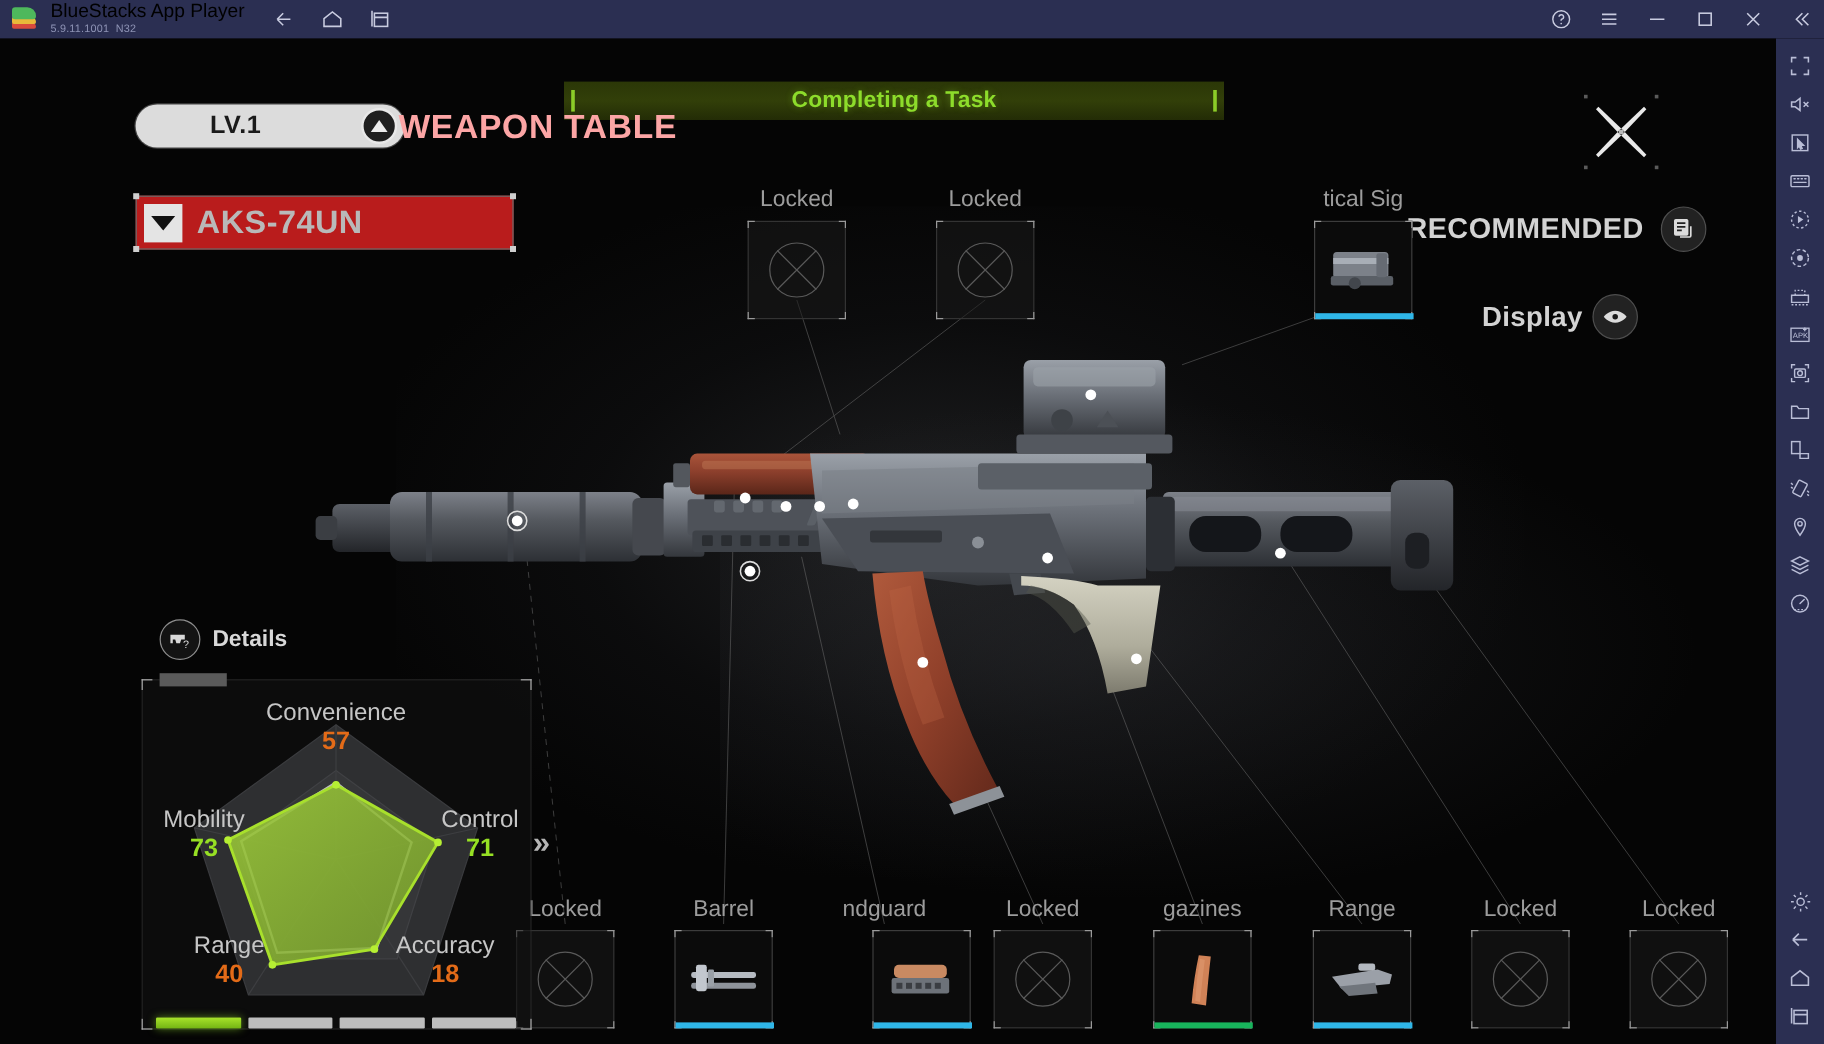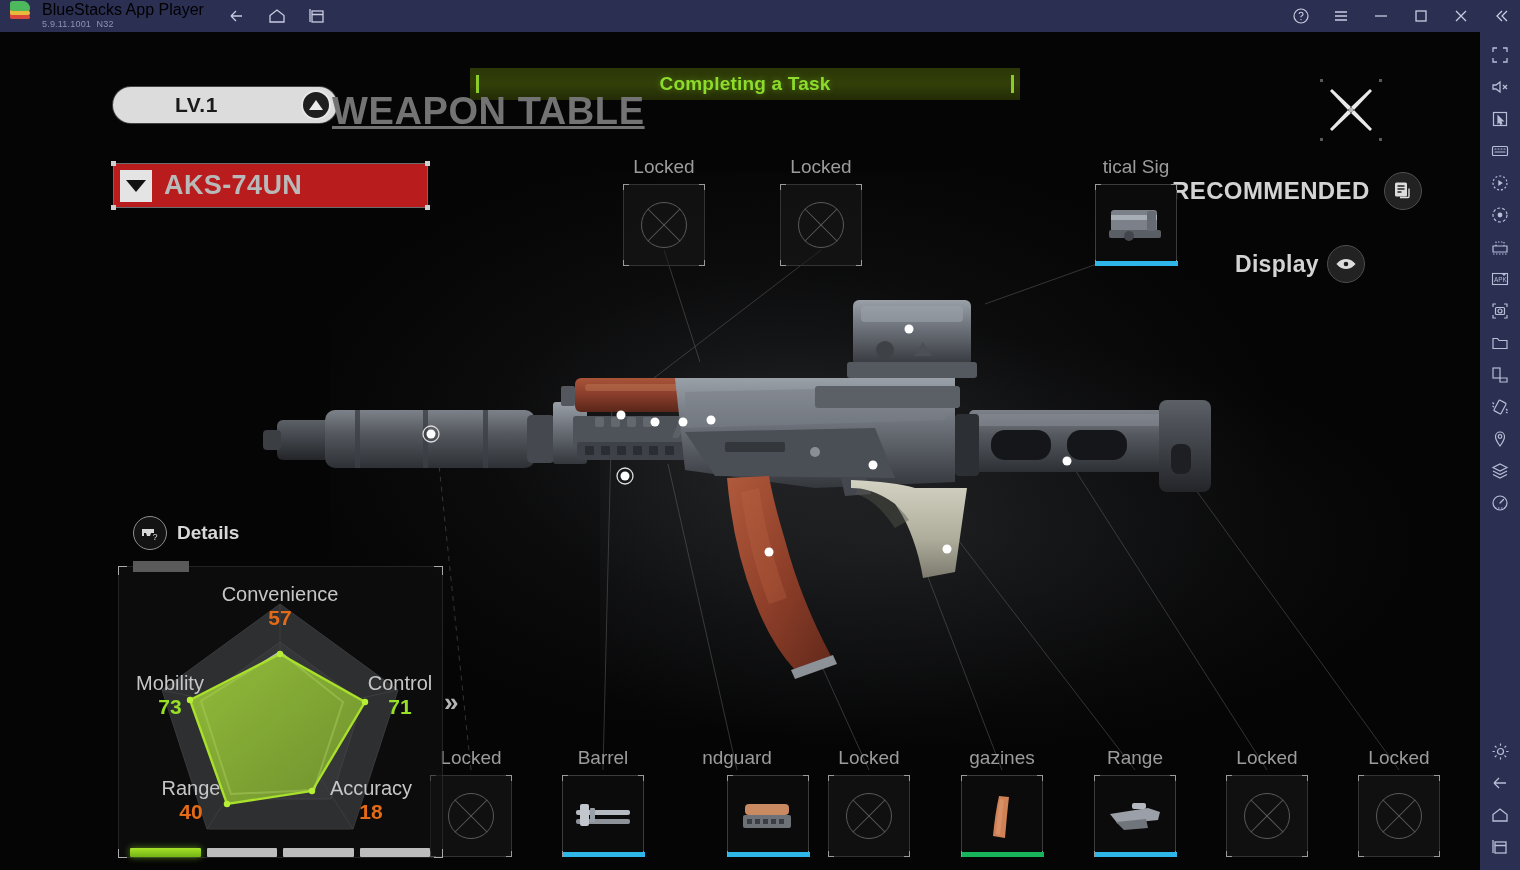--- a/index.html
+++ b/index.html
@@ -8,21 +8,21 @@
     width: 1520px; height: 870px;
     background: #0a0a0a;
     font-family: "Liberation Sans", sans-serif;
     overflow: hidden;
   }
   #app { position: relative; width: 1520px; height: 870px; background: #000; }
 
   
   .titlebar {
     position: absolute; left: 0; top: 0; width: 1520px; height: 32px;
-    background: #2b2f52; display: flex; z-index: 50;
+    background: #2b2f52; display: flex; align-items: center; z-index: 50;
   }
   .bs-logo { width: 22px; height: 22px; margin-left: 10px; margin-right: 10px; flex: 0 0 auto; position: relative; }
   .bs-logo i { position: absolute; left: 0; border-radius: 3px 8px 3px 3px; }
   .bs-logo i.r { background: #d94a3d; width: 20px; height: 6px; top: 13px; }
   .bs-logo i.y { background: #e8b93a; width: 20px; height: 6px; top: 9px; }
   .bs-logo i.g { background: #4eb85c; width: 20px; height: 10px; top: 1px; }
   .bs-title-wrap { display: flex; flex-direction: column; justify-content: center; line-height: 1.05; }
   .bs-ver { color: #8e93b5; font-size: 9px; letter-spacing: .2px; margin-top: 1px; }
   .tb-nav { display: flex; align-items: center; margin-left: 22px; gap: 18px; }
   .tb-ico { width: 22px; height: 22px; display: flex; align-items: center; justify-content: center; color: #c9cce0; cursor: pointer; }
@@ -73,22 +73,22 @@
     background: #dcdcdc; border-radius: 18px; display: flex; align-items: center;
     box-shadow: 0 0 0 1px rgba(255,255,255,.25);
   }
   .lv-text { color: #1a1a1a; font-size: 21px; font-weight: bold; letter-spacing: .5px; margin-left: 62px; }
   .lv-badge {
     position: absolute; right: 6px; top: 3px; width: 30px; height: 30px; border-radius: 50%;
     background: #1f1f1f; border: 2px solid #e8e8e8; display: flex; align-items: center; justify-content: center;
   }
   .lv-badge .arw { width: 0; height: 0; border-left: 7px solid transparent; border-right: 7px solid transparent; border-bottom: 10px solid #ececec; margin-bottom: 1px; }
   .page-title {
-    position: absolute; left: 332px; top: 58px; color: #737373; font-size: 38px;
-    font-weight: bold; letter-spacing: .6px; font-family: "Liberation Sans", sans-serif; text-decoration: underline;
+    position: absolute; left: 332px; top: 58px; color: #fca5a5; font-size: 28px;
+    font-weight: bold; letter-spacing: .6px; font-family: "Liberation Sans", sans-serif;
   }
 
   
   .wname {
     position: absolute; left: 113px; top: 131px; width: 315px; height: 45px;
     background: #b91c1c; border: 1px solid #6c6c6c; display: flex; align-items: center;
   }
   .wname .corner { position: absolute; width: 5px; height: 5px; background: #cfcfcf; }
   .wname .c1 { left: -3px; top: -3px; } .wname .c2 { right: -3px; top: -3px; }
   .wname .c3 { left: -3px; bottom: -3px; } .wname .c4 { right: -3px; bottom: -3px; }

